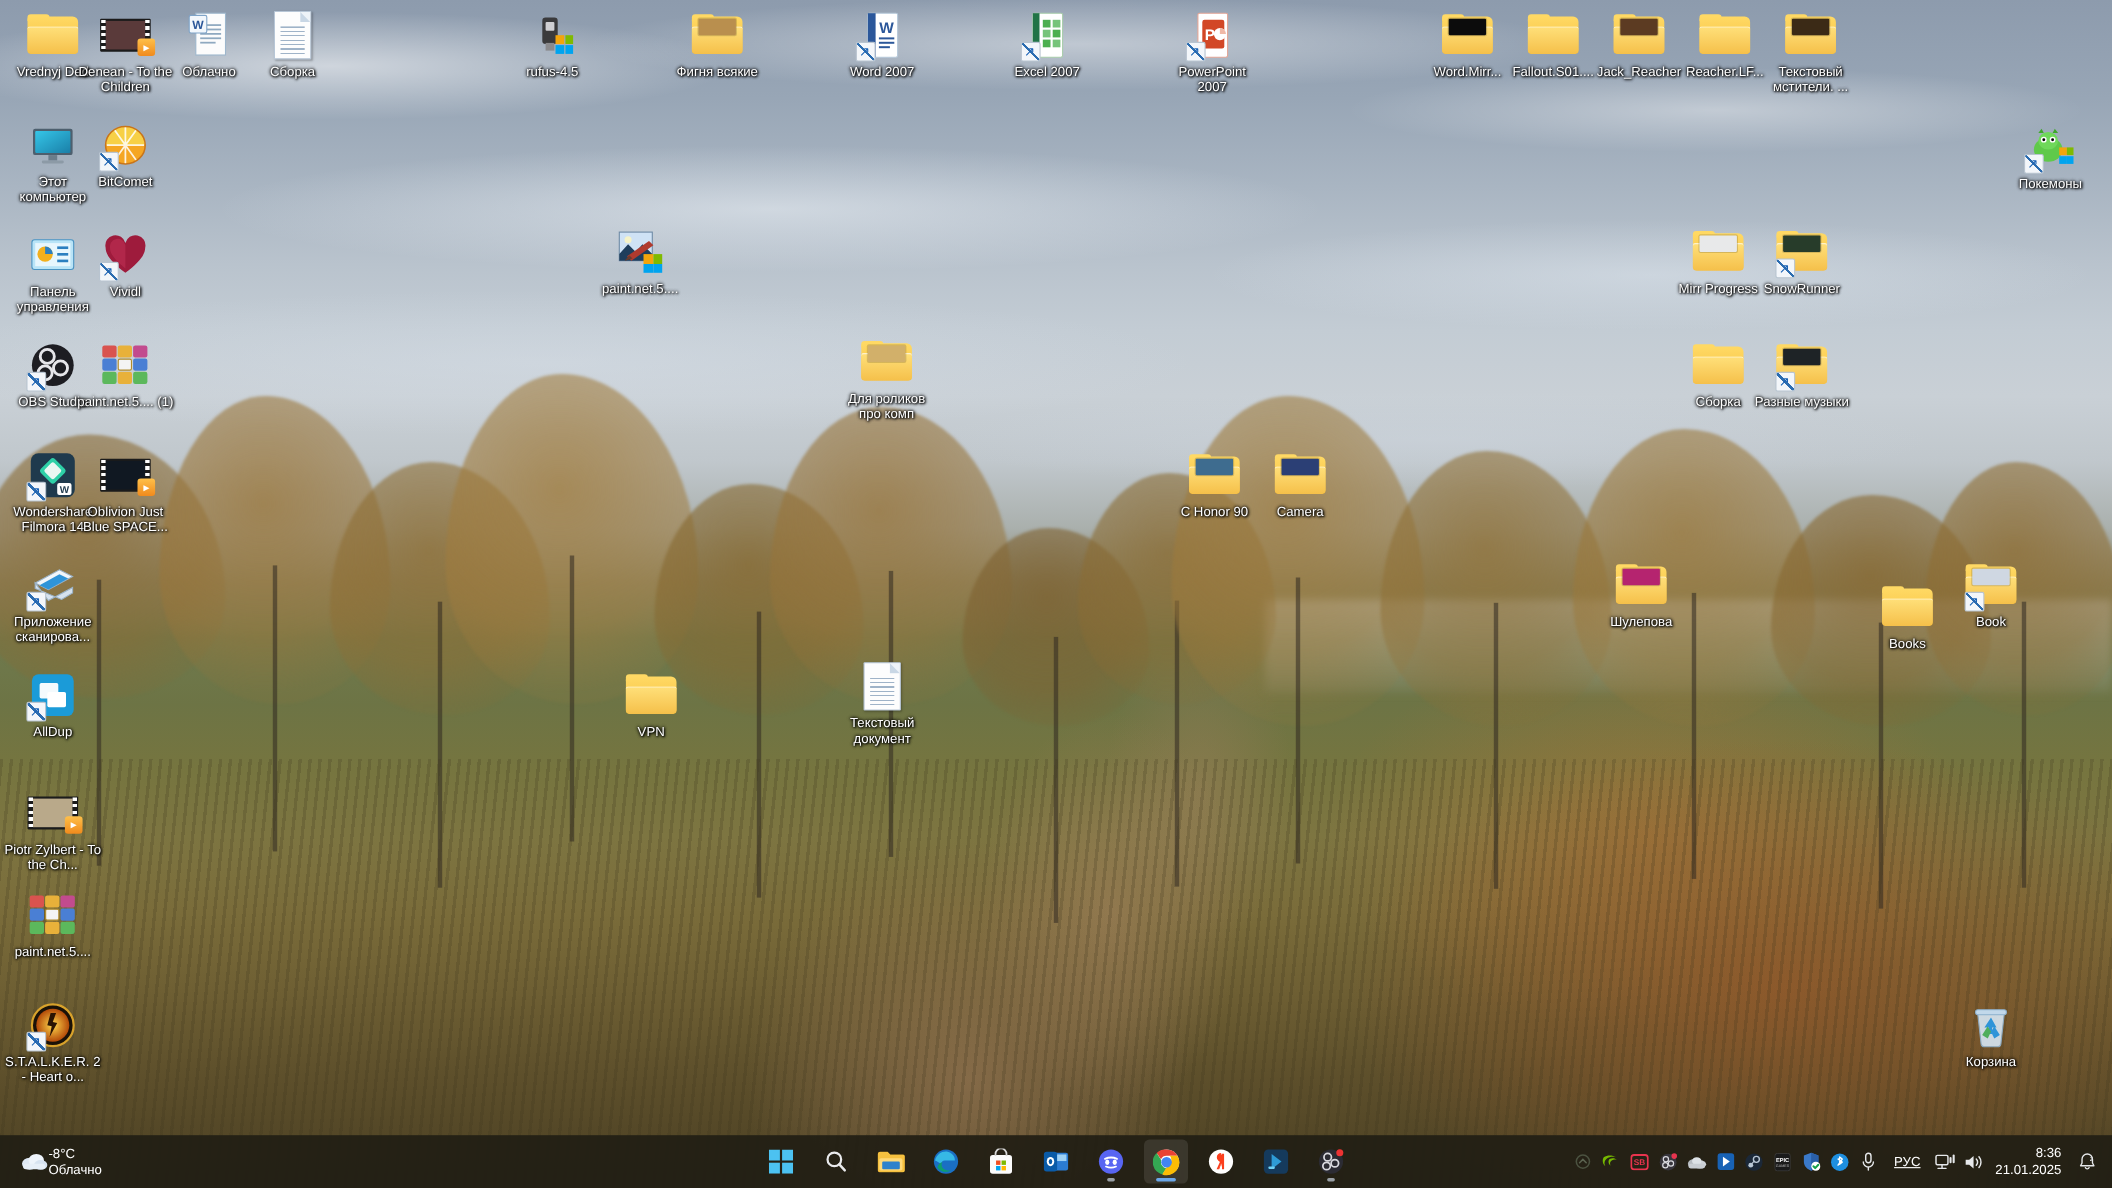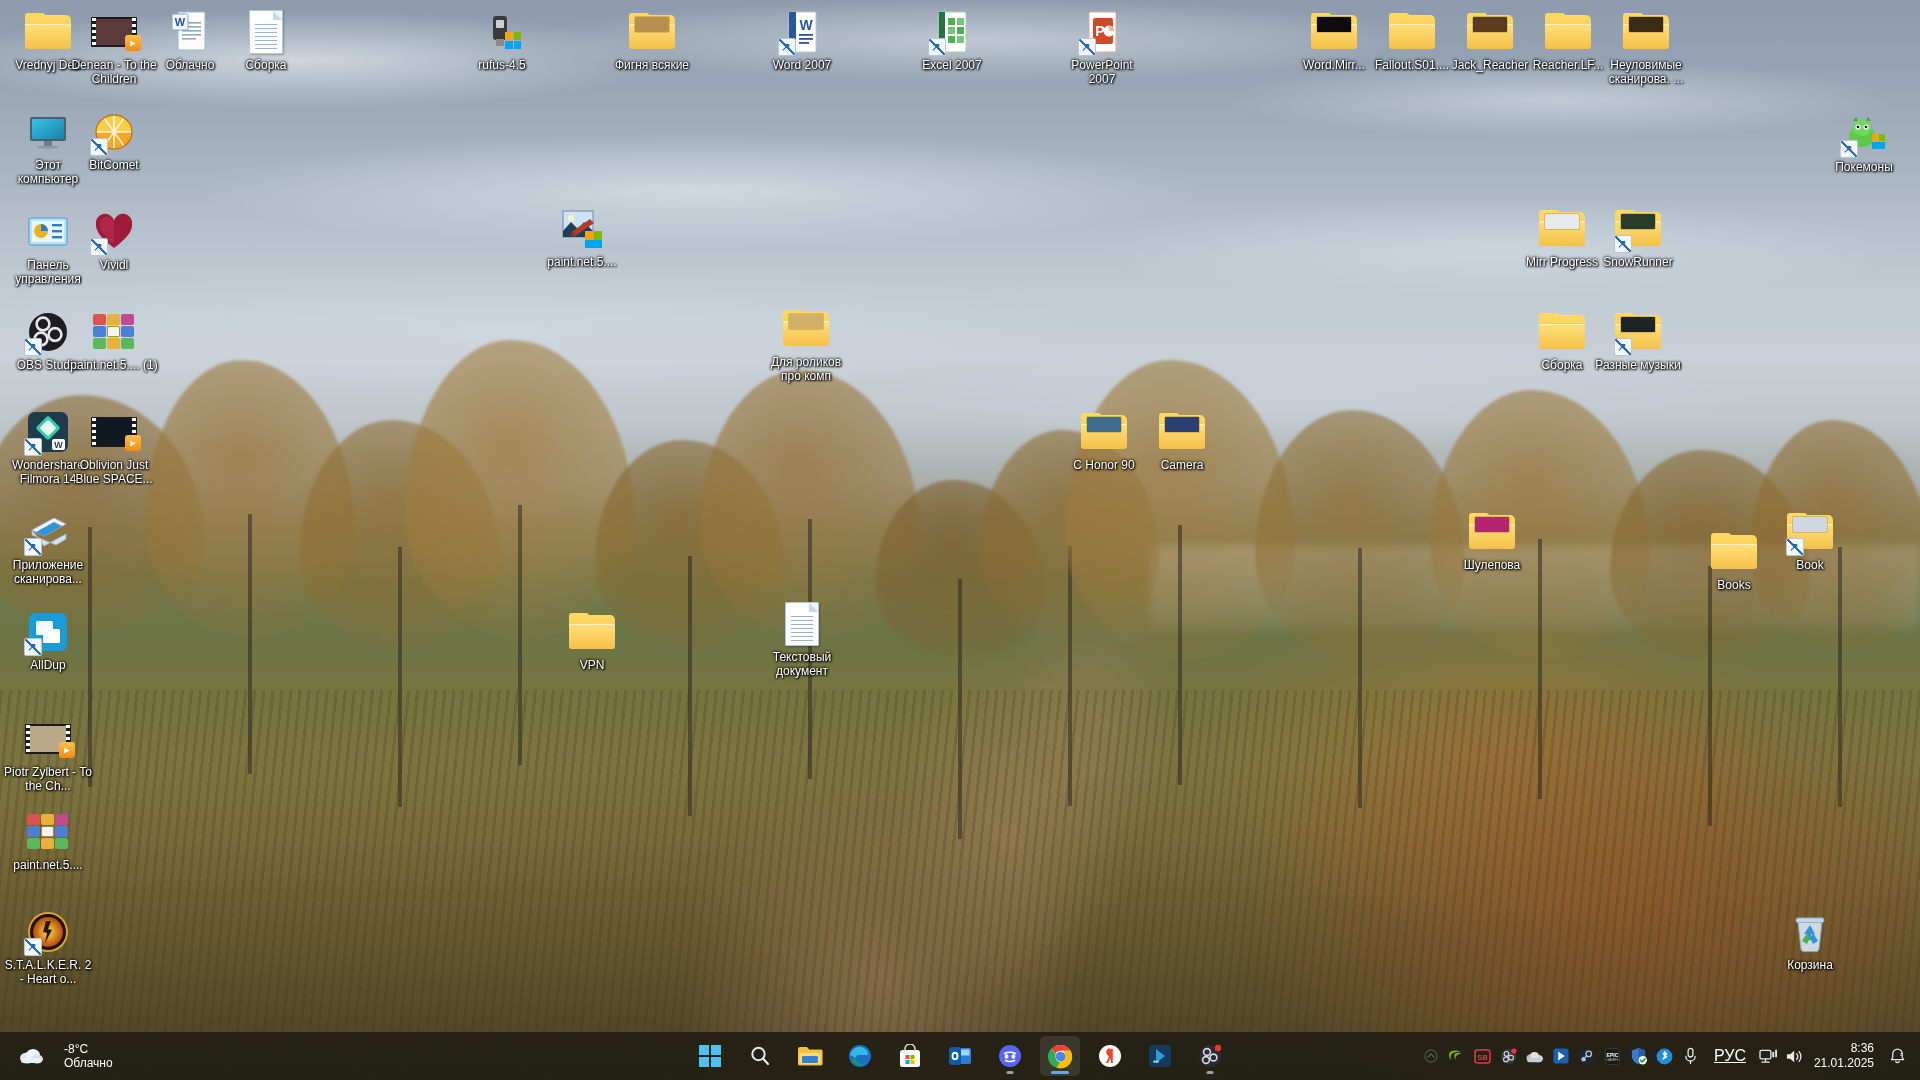--- a/index.html
+++ b/index.html
@@ -185,21 +185,21 @@
   .rar i { position:absolute; border-radius:2px; display:block; }
 
   
   #taskbar {
     position:absolute; left:0; bottom:0; width:1920px; height:48px;
     background: rgba(34,31,20,.94);
     display:flex; align-items:center;
     font-size:12px; color:#fff;
   }
   #weather {
-    display:flex; align-items:center; gap:20px;
+    display:flex; align-items:center; gap:0;
     margin-left:18px; min-width:180px;
   }
   #weather .wtext { line-height:14px; }
   #weather .wtext .t { font-size:12px; }
   #weather .wtext .d { font-size:12px; }
   #taskbar-center {
     position:absolute; left:50%; transform:translateX(-50%);
     display:flex; align-items:center; gap:10px; height:48px;
   }
   .tb-btn {
@@ -215,21 +215,21 @@
   .tb-btn .ind.small { width:7px; background:#9aa0a6; }
   .tb-btn .ind.wide  { width:18px; background:#6ba7e8; }
   #tray {
     position:absolute; right:0; height:48px;
     display:flex; align-items:center; gap:0; padding-right:10px;
   }
   .tray-icon {
     width:26px; height:40px;
     display:flex; align-items:center; justify-content:center;
   }
-  #lang { padding:0 10px; font-size:16px;text-decoration:underline; }
+  #lang { padding:0 10px; font-size:12px;text-decoration:underline; }
   #clock {
     text-align:right; line-height:15px; padding:0 10px 0 6px; font-size:12px;
   }
 </style>
 </head>
 <body>
 
 <div id="desktop">
   <div id="wallpaper"></div>
   <div id="clouds"></div>
@@ -425,21 +425,21 @@
       </div>
       <div class="icon" style="left: 1602px; top: 8px;">
         <div class="glyph">
           <div class="folder">
       <div class="tab"></div>
             <div class="back"></div>
       <div class="thumb" style="background:#3b2a16"></div>
       <div class="front"></div>
           </div>
         </div>
-        <div class="label">Неуловимые сканирова. ...</div>
+        <div class="label">Текстовый мстители. ...</div>
       </div>
       <div class="icon" style="left: 1820px; top: 110px;">
         <div class="glyph shortcut">
           <svg width="44" height="44" viewBox="0 0 44 44">
             <ellipse cx="20" cy="24" rx="13" ry="11" fill="#5fc94a"></ellipse>
        <ellipse cx="20" cy="16" rx="9" ry="8" fill="#6fd85a"></ellipse>
        <circle cx="16" cy="15" r="2.6" fill="#fff"></circle>
             <circle cx="24" cy="15" r="2.6" fill="#fff"></circle>
        <circle cx="16" cy="15" r="1.3" fill="#000"></circle>
             <circle cx="24" cy="15" r="1.3" fill="#000"></circle>

